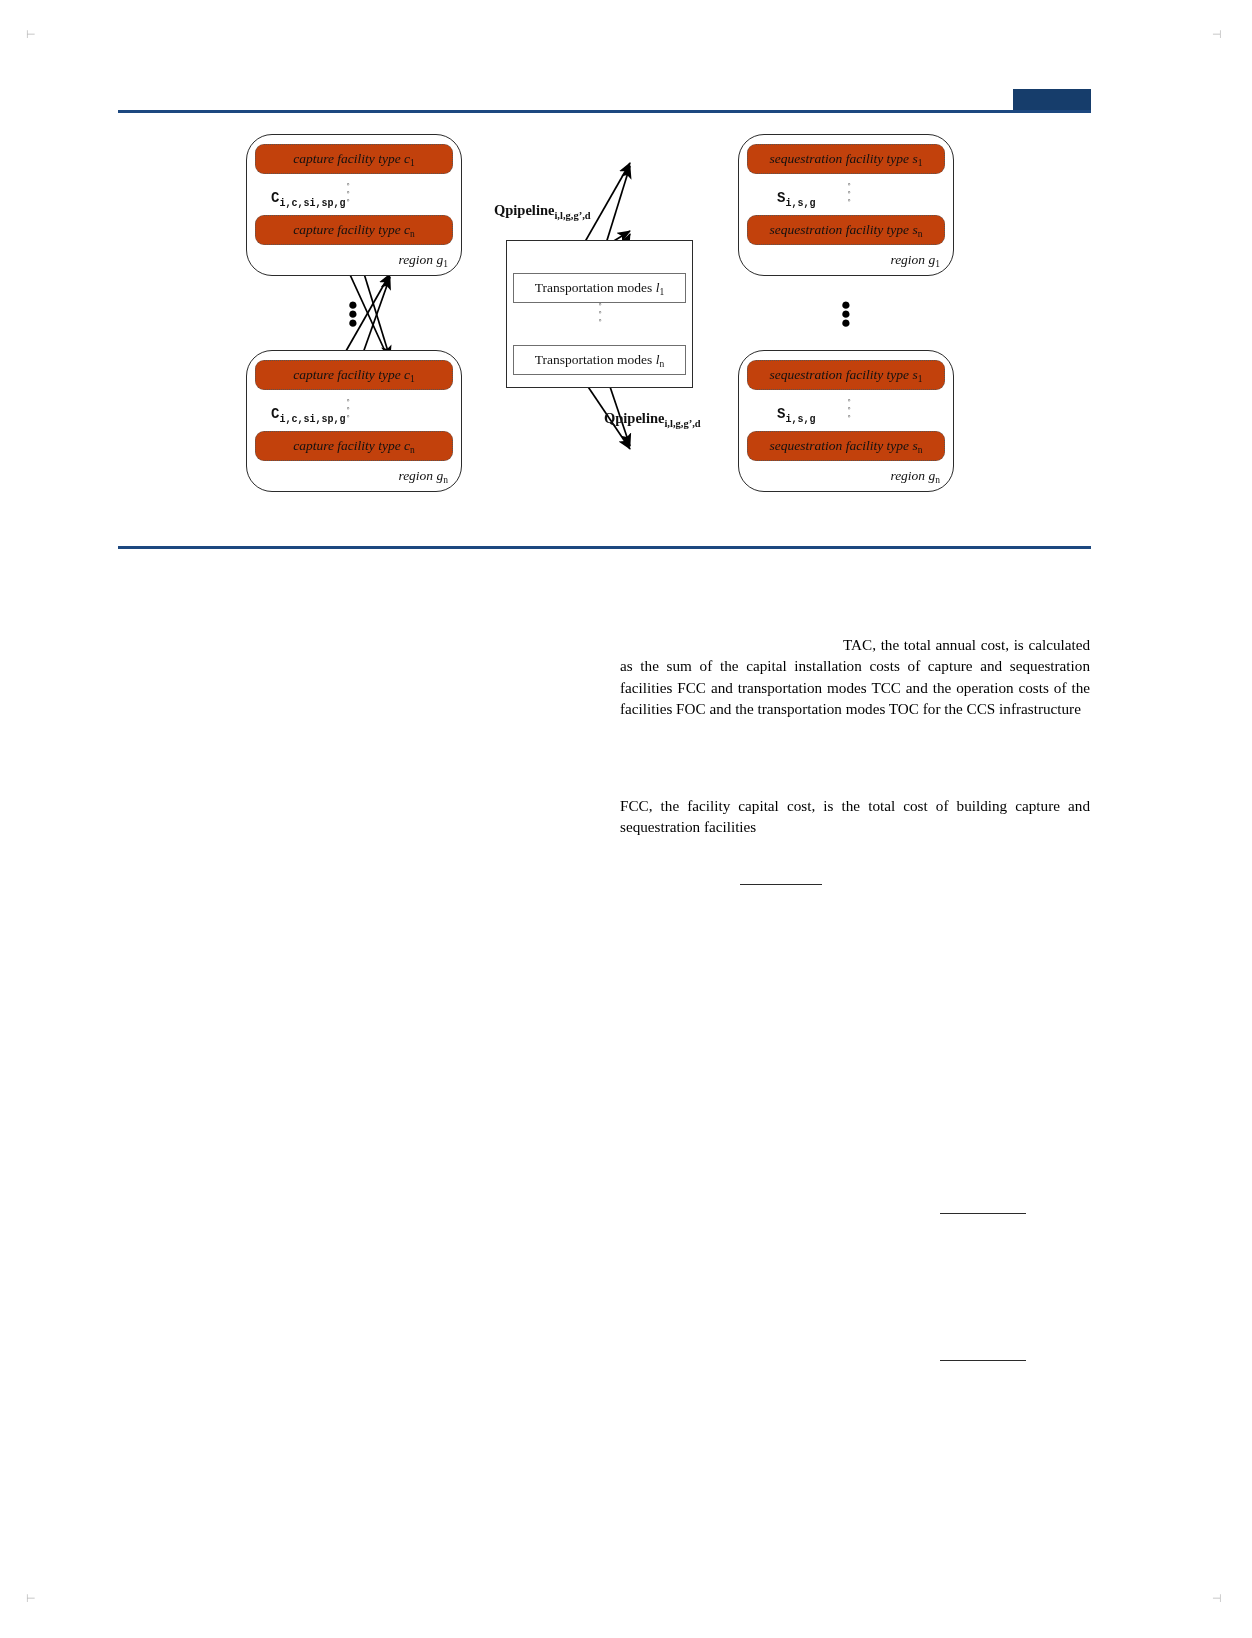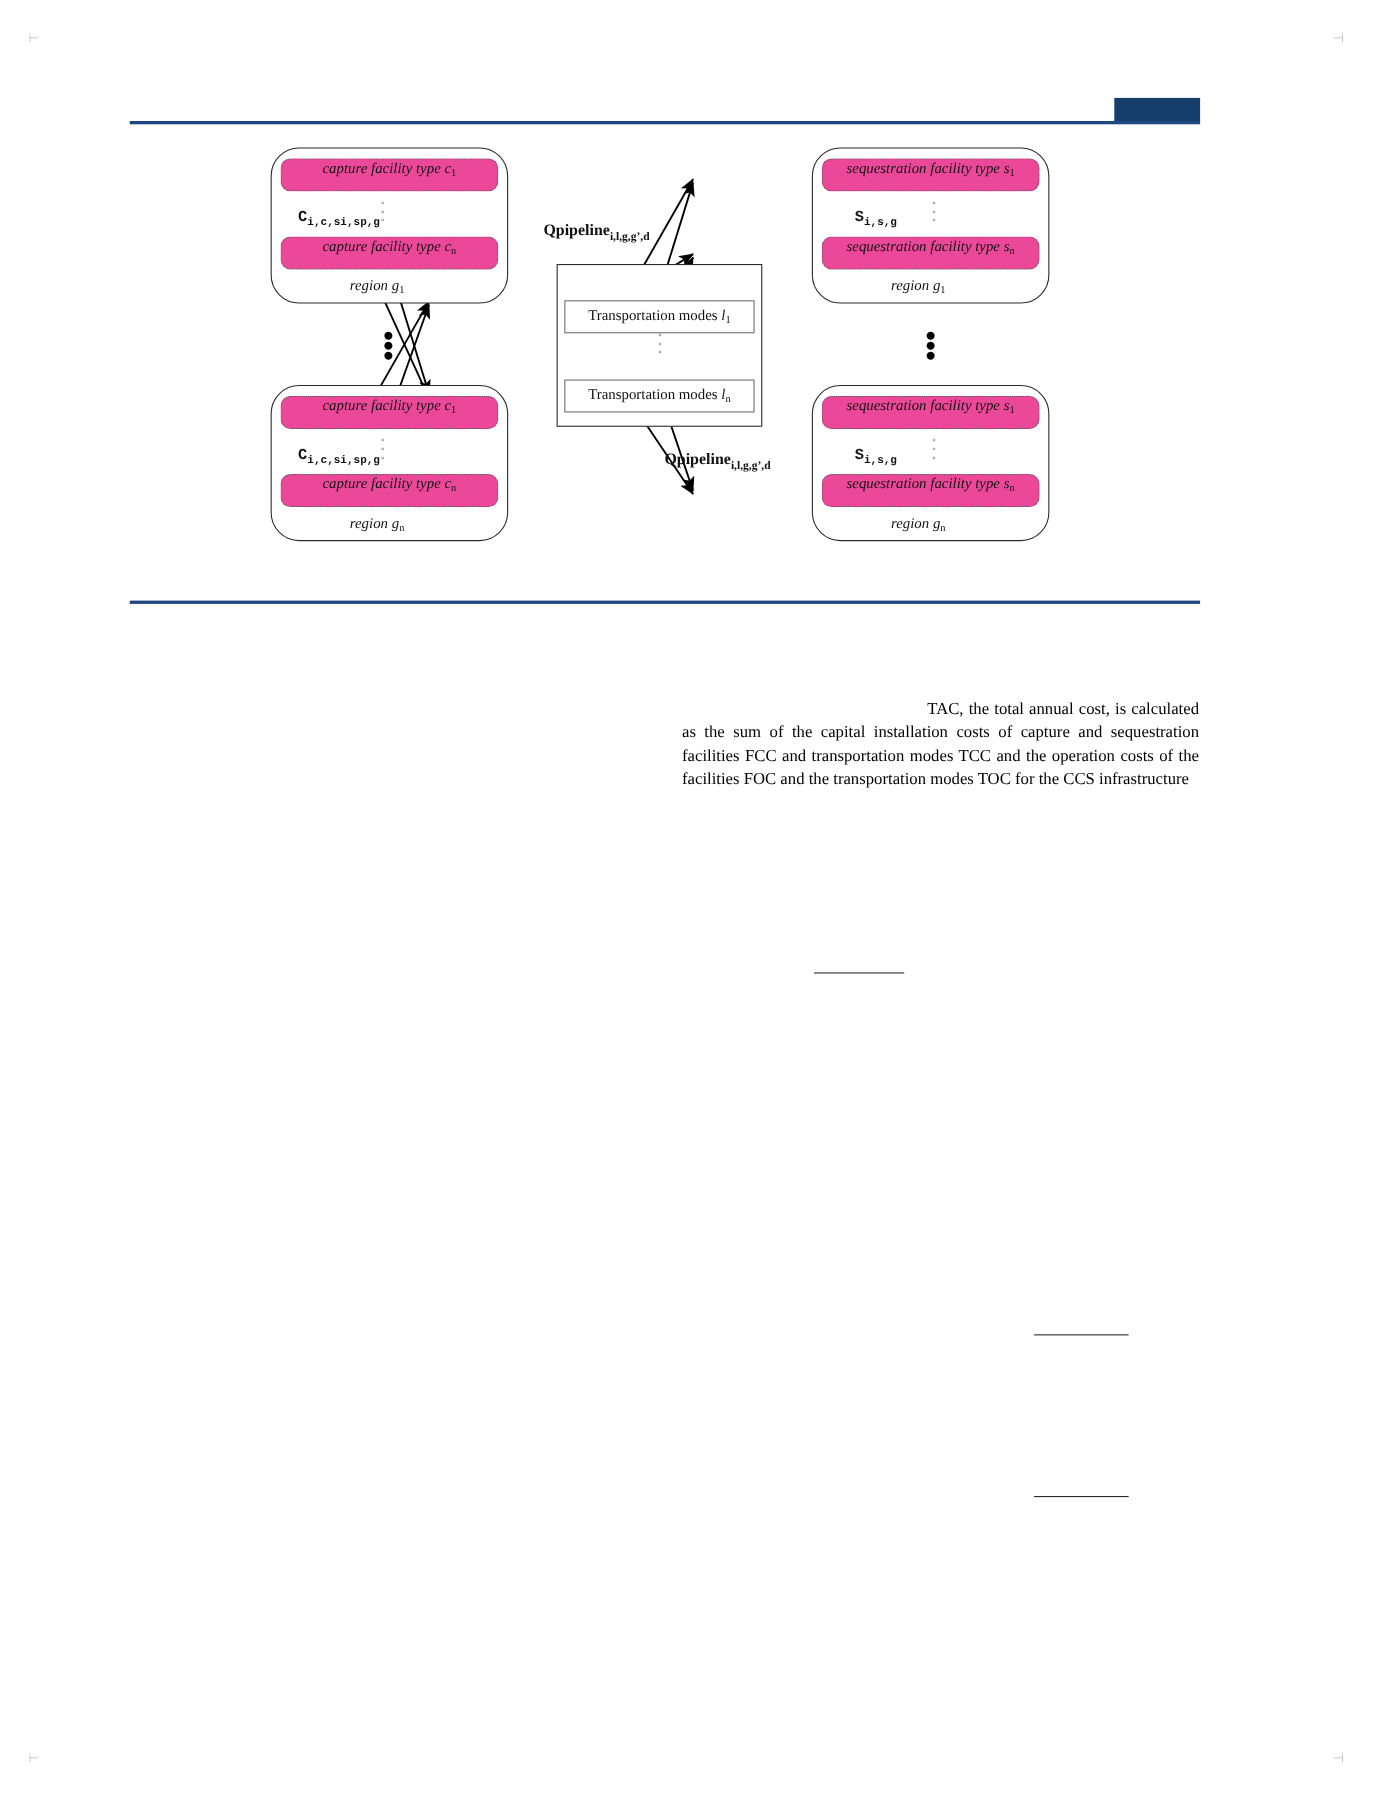--- a/index.html
+++ b/index.html
@@ -27,27 +27,27 @@
     border:1.1px solid #2b2b2b;
     border-radius:26px;
     background:#fff;
     box-sizing:border-box;
   }
   
   .fac{
     position:absolute;
     border:1.2px dotted #555;
     border-radius:9px;
-    background:#ec4899;
-    display:flex;justify-content:center;
+    background:#c2410c;
+    display:flex;align-items:center;justify-content:center;
     font-size:13.5px;
     box-sizing:border-box;
   }
   .reglbl{
-    position:absolute;font-size:13.5px;text-align:left;
+    position:absolute;font-size:13.5px;text-align:right;
   }
   .setvar{
     position:absolute;font-weight:bold;font-size:14px;font-family:Liberation Mono, monospace;
   }
   .setvar sub{font-size:10px;font-weight:bold;}
   .ovdots{
     position:absolute;width:10px;text-align:center;line-height:8px;
     font-size:9px;color:#333;
   }
   .ovdots span{display:block;}
@@ -237,20 +237,21 @@
     </div>
     <div class="reglbl" style="left:692px;top:346px;width:130px;">
       <em class="it">region g</em><span class="sub">n</span>
     </div>
   </div>
 
   <div class="mid-rule"></div>
 
   <div class="para" style="left:620px;top:634px;width:470px;text-indent:223px;">TAC, the total annual cost, is calculated as the sum of the capital installation costs of capture and sequestration facilities FCC and transportation modes TCC and the operation costs of the facilities FOC and the transportation modes TOC for the CCS infrastructure</div>
 
+  <div class="para" style="left:620px;top:795px;width:470px;">FCC, the facility capital cost, is the total cost of building capture and sequestration facilities</div>
 
   <div class="blank-rule" style="left:740px;top:884px;width:82px;"></div>
 
 
 
   <div class="blank-rule" style="left:940px;top:1213px;width:86px;"></div>
 
   <div class="blank-rule" style="left:940px;top:1360px;width:86px;"></div>
 
 </div>

